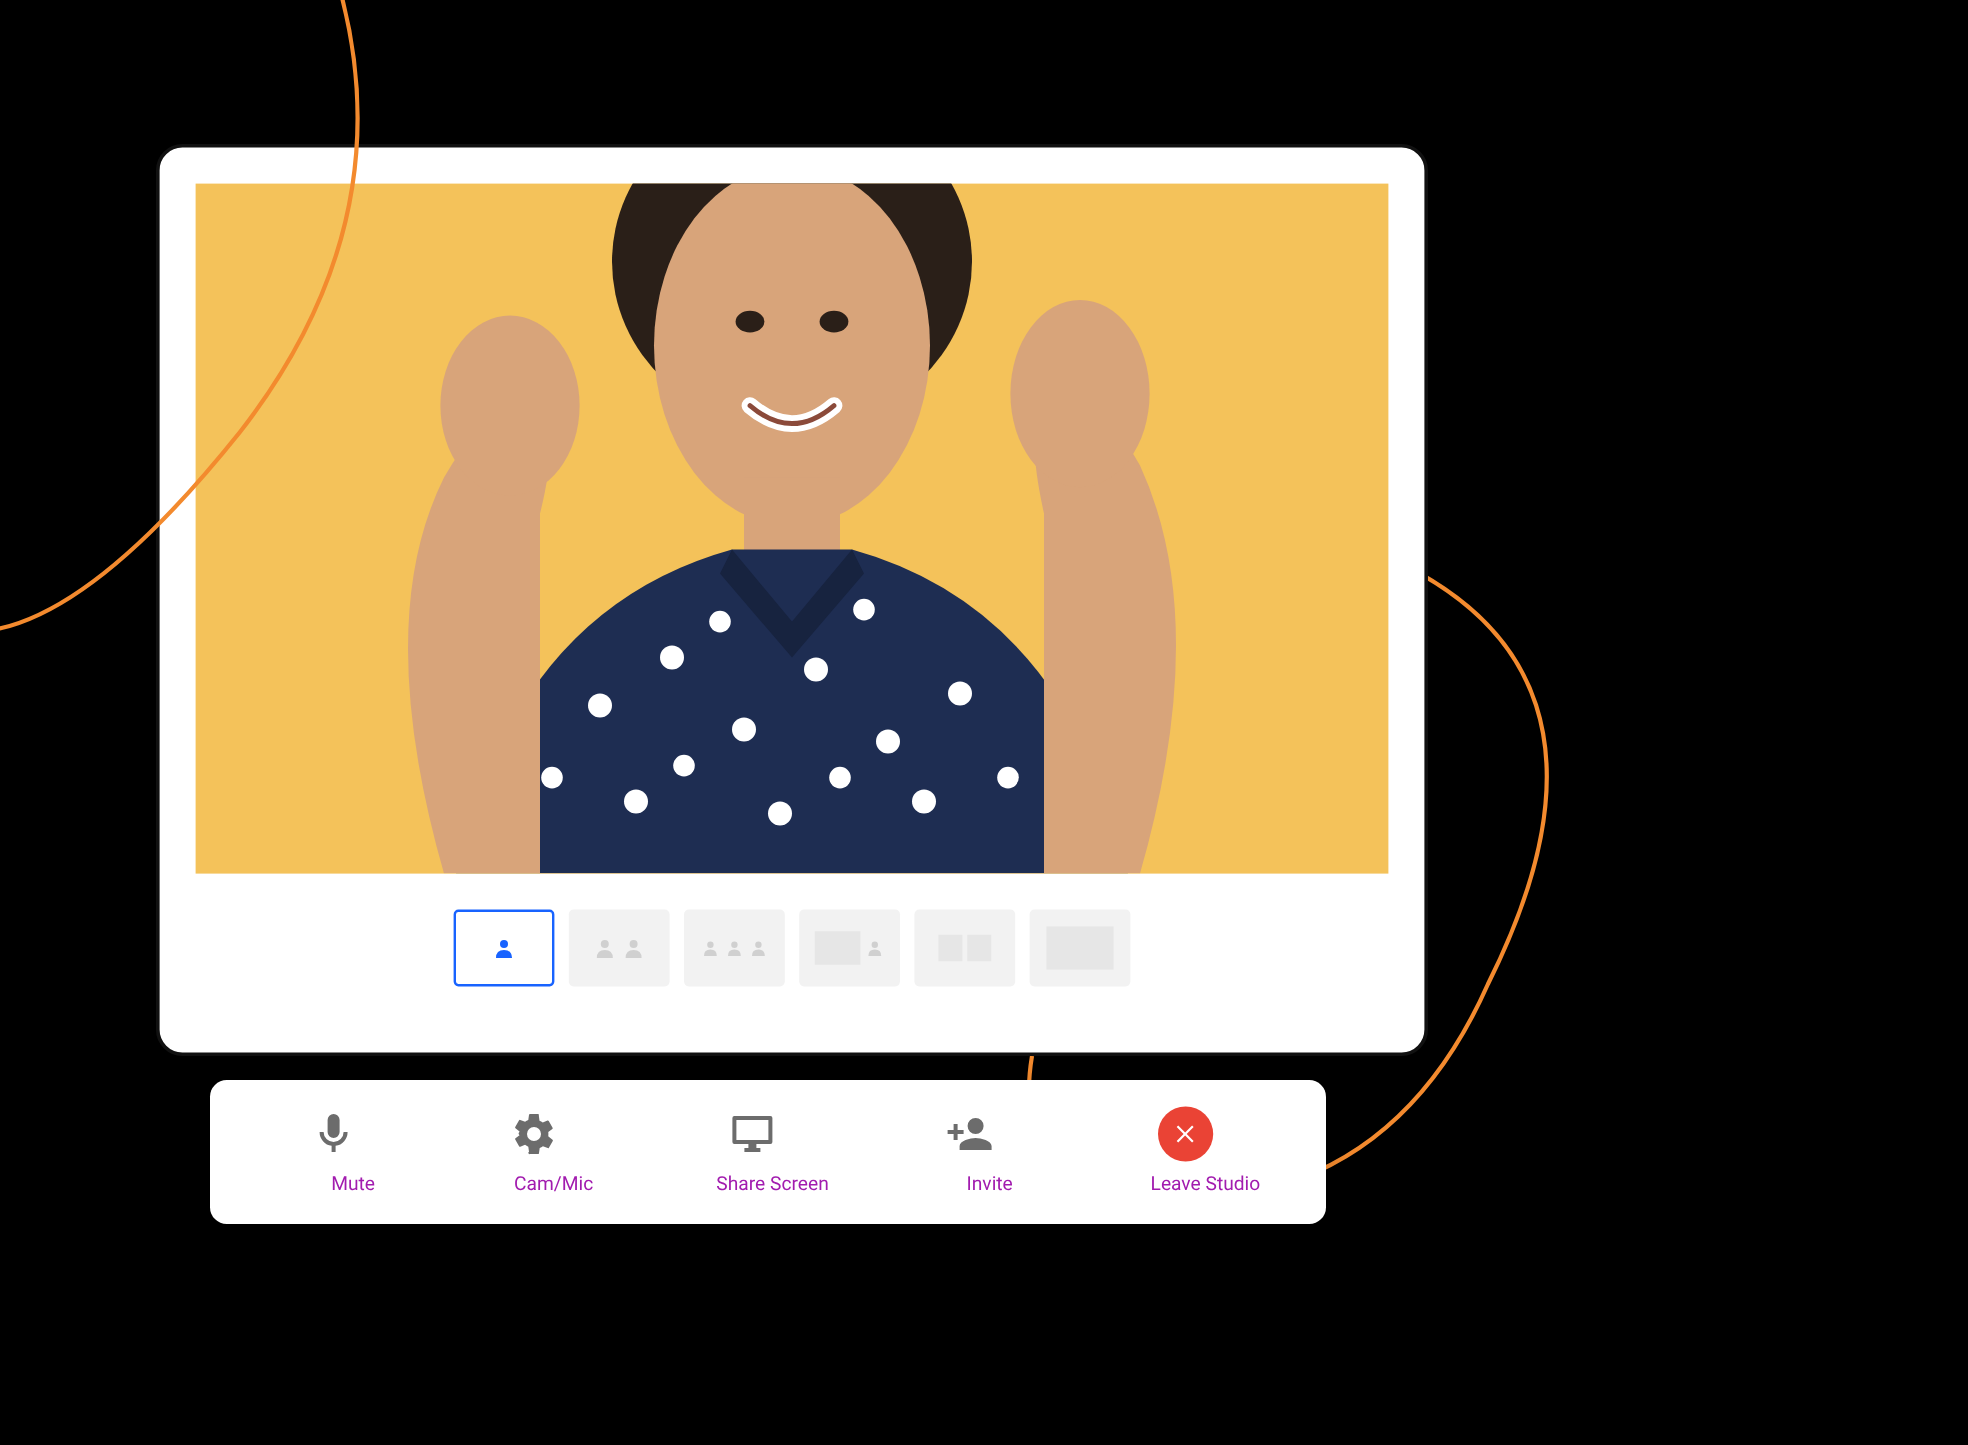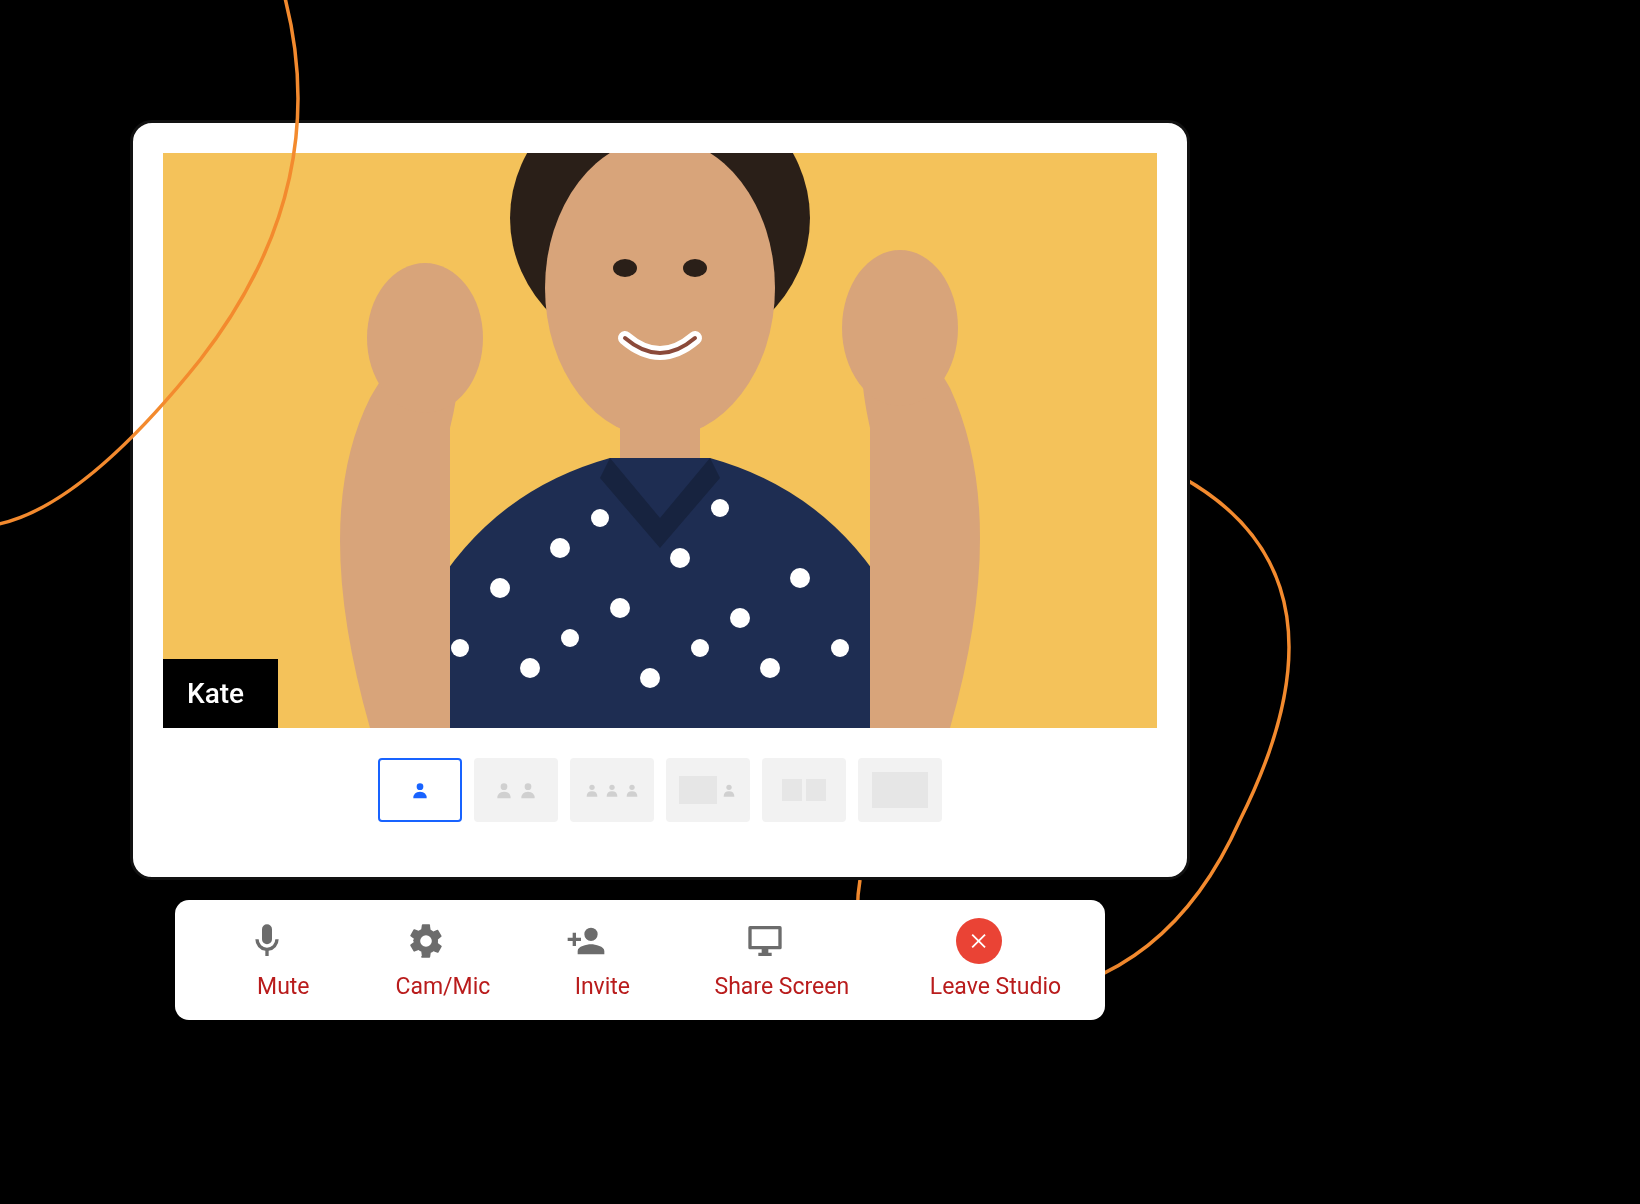--- a/index.html
+++ b/index.html
@@ -126,22 +126,22 @@
     .tool-btn .icon-wrap svg {
       fill: #6c6c6c;
       width: 40px;
       height: 40px;
     }
     .tool-btn.leave .icon-wrap svg {
       width: 46px;
       height: 46px;
     }
     .tool-btn .label {
-      font-size: 23px;
-      color: #b91c1c;
+      font-size: 16px;
+      color: #a21caf;
       font-weight: 400;
       white-space: nowrap;
       margin-left: 33px;
     }
     .leave-circle {
       width: 46px;
       height: 46px;
       background: #ea4335;
       border-radius: 50%;
       display: flex;
@@ -201,23 +201,20 @@
       <ellipse cx="175" cy="250" rx="58" ry="75" fill="#d8a47a"></ellipse>
 
       <path d="M 700 640 Q 760 430 700 300 Q 660 230 630 240 Q 600 250 620 340 L 620 640 Z" fill="#d8a47a"></path>
       <ellipse cx="650" cy="240" rx="58" ry="78" fill="#d8a47a"></ellipse>
 
       <ellipse cx="375" cy="180" rx="12" ry="9" fill="#2a1f18"></ellipse>
       <ellipse cx="445" cy="180" rx="12" ry="9" fill="#2a1f18"></ellipse>
       <path d="M 375 250 Q 410 280 445 250" stroke="#fff" stroke-width="14" fill="none" stroke-linecap="round"></path>
       <path d="M 375 250 Q 410 280 445 250" stroke="#8b4a3a" stroke-width="4" fill="none" stroke-linecap="round"></path>
     </svg>
-    <div class="name-tag">
-      <span>Kate</span>
-    </div>
   </div>
 
   <div class="layout-row">
     <div class="layout-option active">
       <svg class="mini-person" viewBox="0 0 24 24">
           <circle cx="12" cy="8" r="4"></circle>
           <path d="M4 22 Q4 14 12 14 Q20 14 20 22 Z"></path>
         </svg>
     </div>
     <div class="layout-option inactive">
@@ -277,33 +274,33 @@
       <svg viewBox="0 0 24 24">
           <path d="M19.14 12.94a7.07 7.07 0 0 0 .05-.94 7.07 7.07 0 0 0-.05-.94l2.03-1.58a.5.5 0 0 0 .12-.64l-1.92-3.32a.5.5 0 0 0-.6-.22l-2.39.96a7.03 7.03 0 0 0-1.62-.94l-.36-2.54A.5.5 0 0 0 14 2h-4a.5.5 0 0 0-.49.42l-.36 2.54c-.58.24-1.12.55-1.62.94l-2.39-.96a.5.5 0 0 0-.6.22L2.62 8.48a.5.5 0 0 0 .12.64l2.03 1.58c-.03.31-.5.63-.5.94s.2.63.5.94l-2.03 1.58a.5.5 0 0 0-.12.64l1.92 3.32c.14.24.42.34.6.22l2.39-.96c.5.39 1.04.7 1.62.94l.36 2.54A.5.5 0 0 0 10 22h4a.5.5 0 0 0 .49-.42l.36-2.54c.58-.24 1.12-.55 1.62-.94l2.39.96c.24.1.5 0 .6-.22l1.92-3.32a.5.5 0 0 0-.12-.64l-2.03-1.58zM12 15.5A3.5 3.5 0 1 1 12 8.5a3.5 3.5 0 0 1 0 7z"></path>
         </svg>
     </div>
     <span class="label">Cam/Mic</span>
   </div>
 
   <div class="tool-btn">
     <div class="icon-wrap">
       <svg viewBox="0 0 24 24">
+          <path d="M21 3H3a1 1 0 0 0-1 1v12a1 1 0 0 0 1 1h7v2H8v2h8v-2h-2v-2h7a1 1 0 0 0 1-1V4a1 1 0 0 0-1-1zm-1 12H4V5h16v10z"></path>
+        </svg>
+    </div>
+    <span class="label">Share Screen</span>
+  </div>
+
+  <div class="tool-btn">
+    <div class="icon-wrap">
+      <svg viewBox="0 0 24 24">
           <path d="M15 12a4 4 0 1 0 0-8 4 4 0 0 0 0 8zm-9-2V7H4v3H1v2h3v3h2v-3h3v-2H6zm9 4c-2.67 0-8 1.34-8 4v2h16v-2c0-2.66-5.33-4-8-4z"></path>
         </svg>
     </div>
     <span class="label">Invite</span>
-  </div>
-
-  <div class="tool-btn">
-    <div class="icon-wrap">
-      <svg viewBox="0 0 24 24">
-          <path d="M21 3H3a1 1 0 0 0-1 1v12a1 1 0 0 0 1 1h7v2H8v2h8v-2h-2v-2h7a1 1 0 0 0 1-1V4a1 1 0 0 0-1-1zm-1 12H4V5h16v10z"></path>
-        </svg>
-    </div>
-    <span class="label">Share Screen</span>
   </div>
 
   <div class="tool-btn leave">
     <div class="icon-wrap">
       <div class="leave-circle">
         <svg viewBox="0 0 24 24">
             <path d="M18.3 5.71 12 12l6.3 6.29-1.41 1.42L10.59 13.4 4.3 19.71 2.89 18.3 9.17 12 2.89 5.71 4.3 4.29l6.29 6.3 6.3-6.3z" transform="translate(1 0)"></path>
           </svg>
       </div>
     </div>

